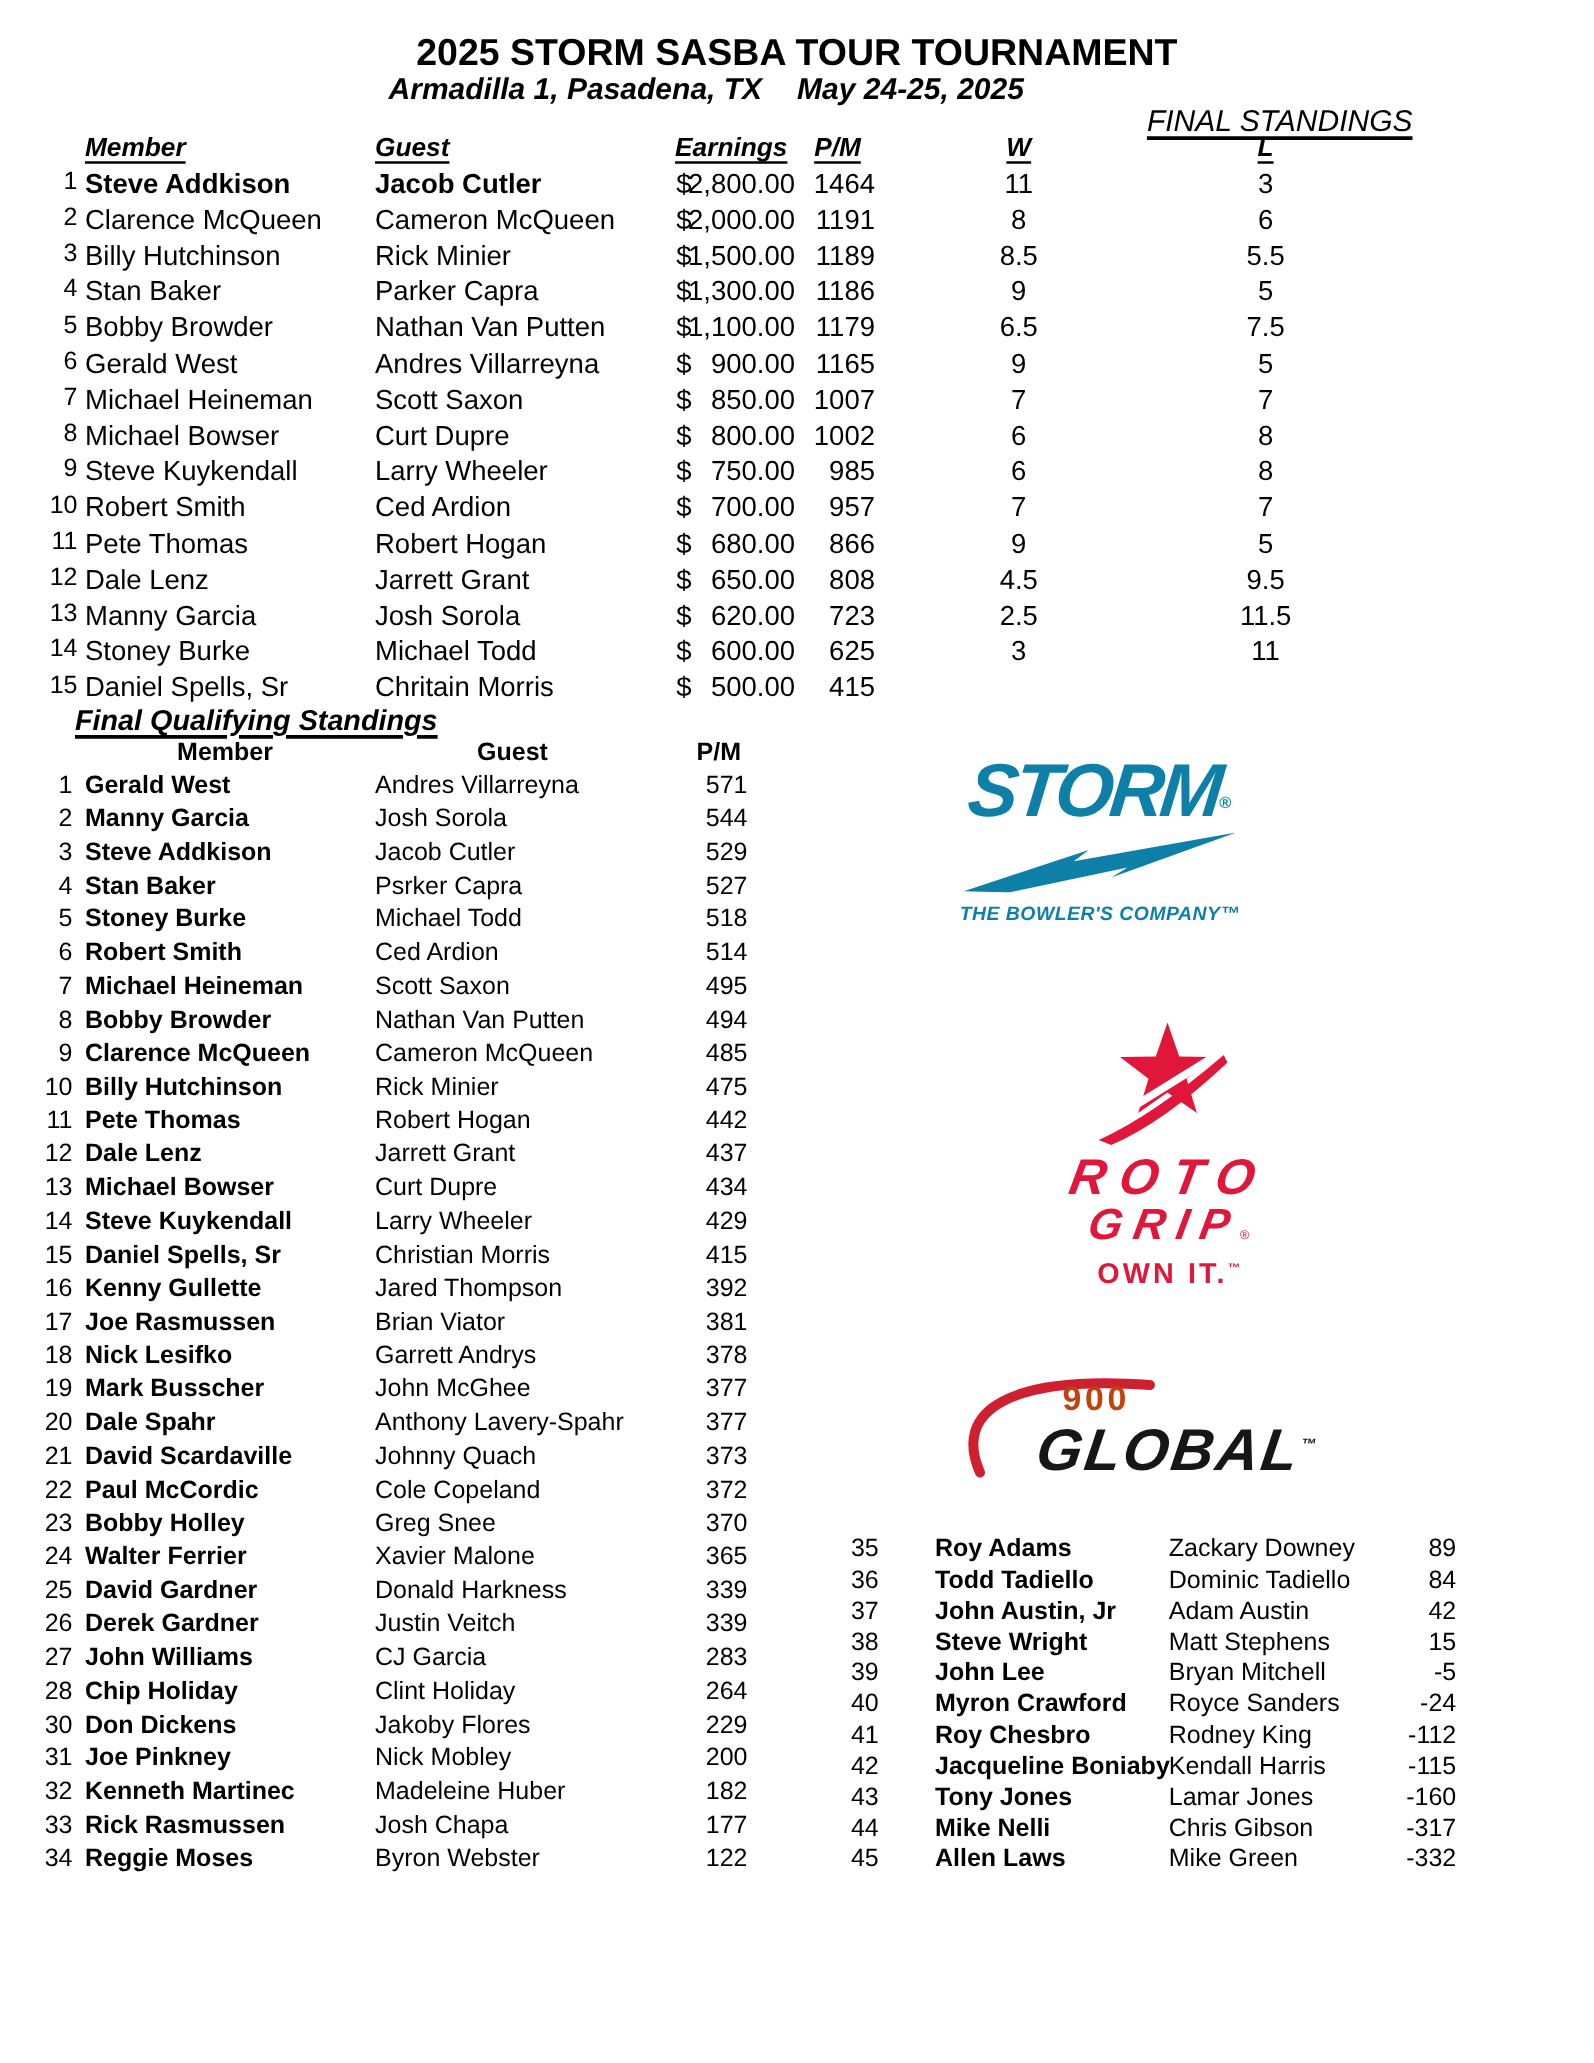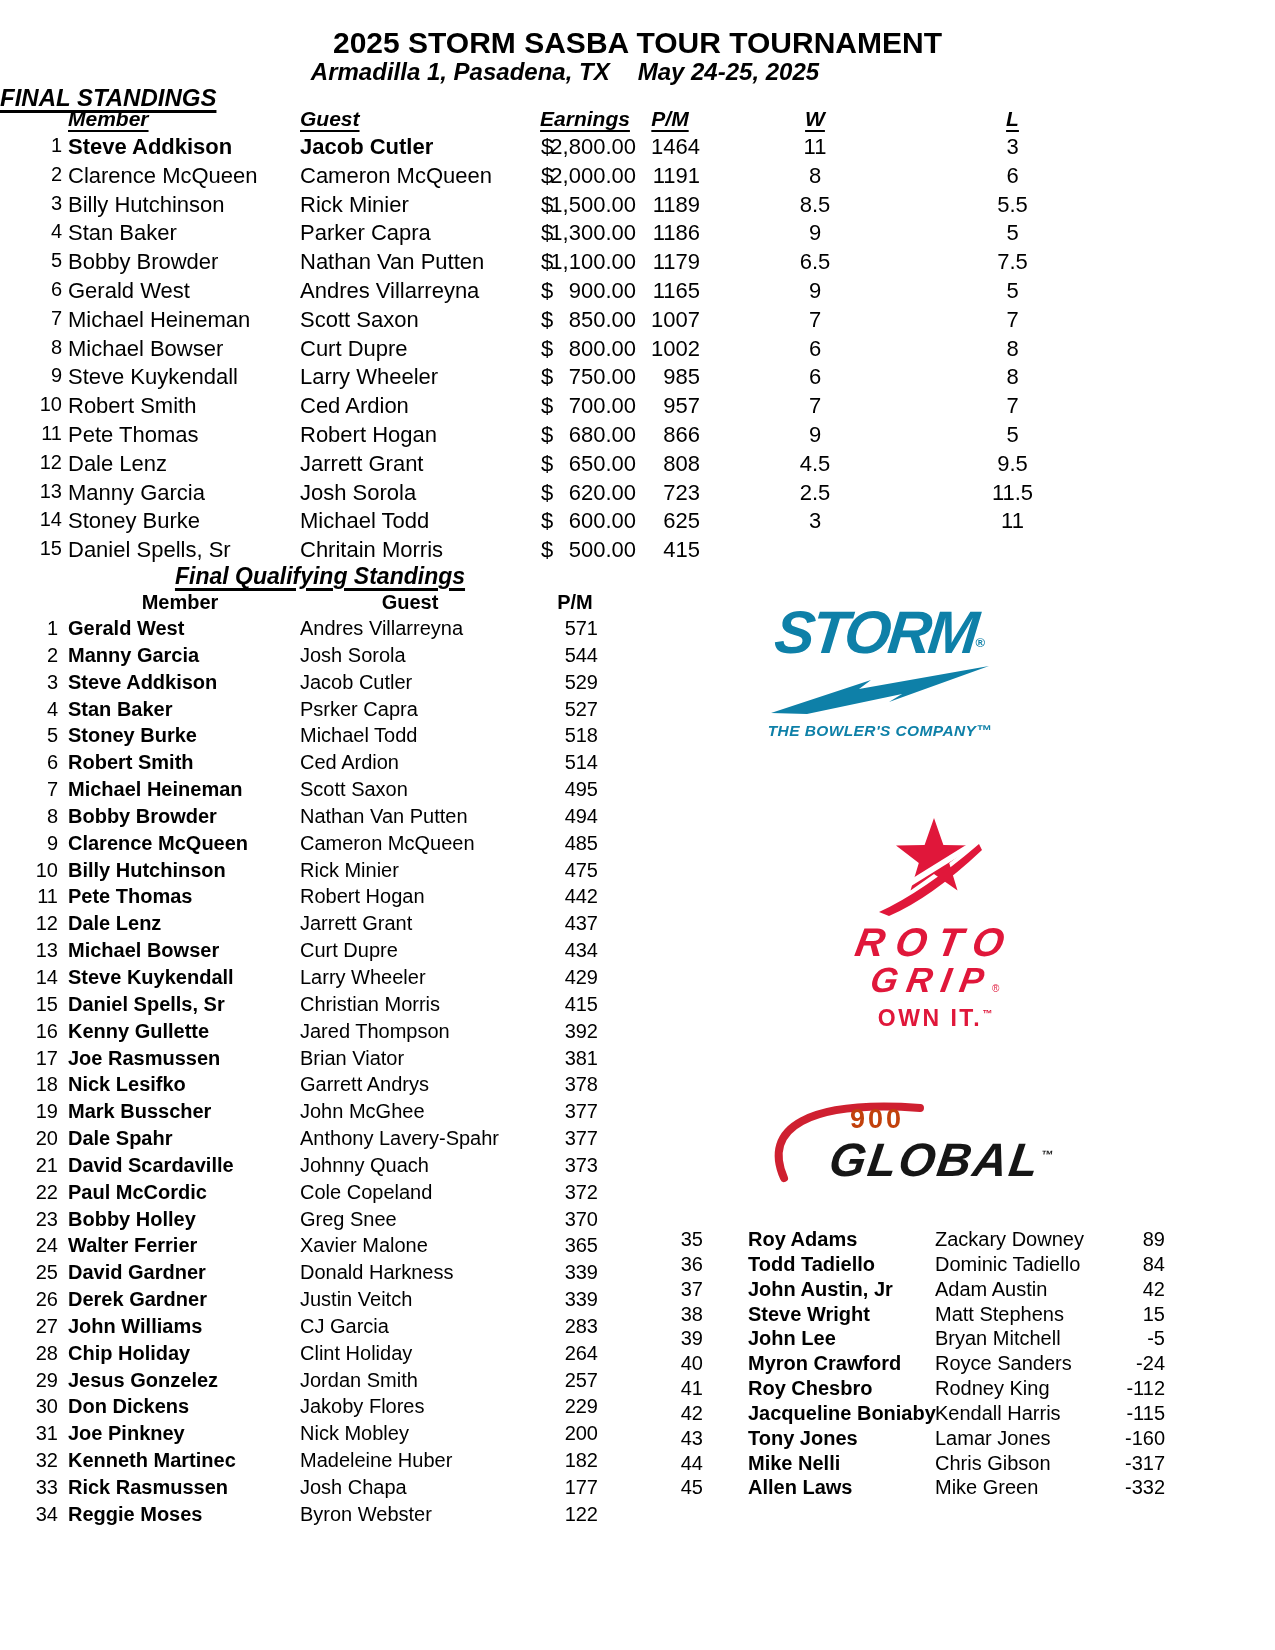--- a/index.html
+++ b/index.html
@@ -12,22 +12,22 @@
   .doc-title{
     top:26px;left:0;width:1275px;text-align:center;
     font-size:30px;font-weight:bold;letter-spacing:0px;
   }
   .doc-subtitle{
     top:58px;left:0;width:1130px;text-align:center;
     font-size:24px;font-weight:bold;font-style:italic;
   }
   .gap{display:inline-block;width:28px;}
   .section-title{
-    top:84px;left:0;width:1130px;text-align:left;
-    font-size:24px;font-weight:bold;font-style:italic;
+    top:84px;left:0;width:1130px;text-align:right;
+    font-size:24px;font-weight:normal;font-style:italic;
   }
   .u2{text-decoration:underline;text-decoration-thickness:2px;text-underline-offset:4px;}
   .u3{text-decoration:underline;text-decoration-thickness:3px;text-underline-offset:4px;}
   
   .fs-head{top:107px;left:0;width:1275px;height:28px;font-size:21px;font-weight:bold;font-style:italic;}
   .fs-head .h{position:absolute;top:0;}
   .h-member{left:68px;}
   .h-guest{left:300px;}
   .h-earnings{left:539px;width:92px;text-align:center;}
   .h-pm{left:640px;width:60px;text-align:center;}
@@ -40,21 +40,21 @@
   .fs-row .member{left:68px;}
   .fs-row .guest{left:300px;}
   .fs-row .cur{left:541px;}
   .fs-row .amount{left:548px;width:88px;text-align:right;}
   .fs-row .pm{left:640px;width:60px;text-align:right;}
   .fs-row .w{left:750px;width:130px;text-align:center;}
   .fs-row .l{left:950px;width:125px;text-align:center;}
   .bold{font-weight:bold;}
   
   .q-title{
-    top:563px;left:60px;width:520px;text-align:center;
+    top:563px;left:60px;width:520px;
     font-size:23px;font-weight:bold;font-style:italic;
   }
   .q-head{top:591px;left:0;width:640px;height:26px;font-size:20px;font-weight:bold;}
   .q-head .h{position:absolute;top:0;text-align:center;}
   .qh-member{left:70px;width:220px;}
   .qh-guest{left:300px;width:220px;}
   .qh-pm{left:540px;width:70px;}
   .q-body{top:617px;left:0;width:640px;}
   .q-row{position:relative;height:26.85px;font-size:20px;}
   .q-row .c{position:absolute;top:0;white-space:nowrap;}
@@ -487,26 +487,20 @@
       <span class="c pm">283</span>
     </div>
 
     <div class="q-row">
       <span class="c rank">28</span>
       <span class="c member">Chip Holiday</span>
       <span class="c guest">Clint Holiday</span>
       <span class="c pm">264</span>
     </div>
 
-    <div class="q-row">
-      <span class="c rank">29</span>
-      <span class="c member">Jesus Gonzelez</span>
-      <span class="c guest">Jordan Smith</span>
-      <span class="c pm">257</span>
-    </div>
 
     <div class="q-row">
       <span class="c rank">30</span>
       <span class="c member">Don Dickens</span>
       <span class="c guest">Jakoby Flores</span>
       <span class="c pm">229</span>
     </div>
 
     <div class="q-row">
       <span class="c rank">31</span>

